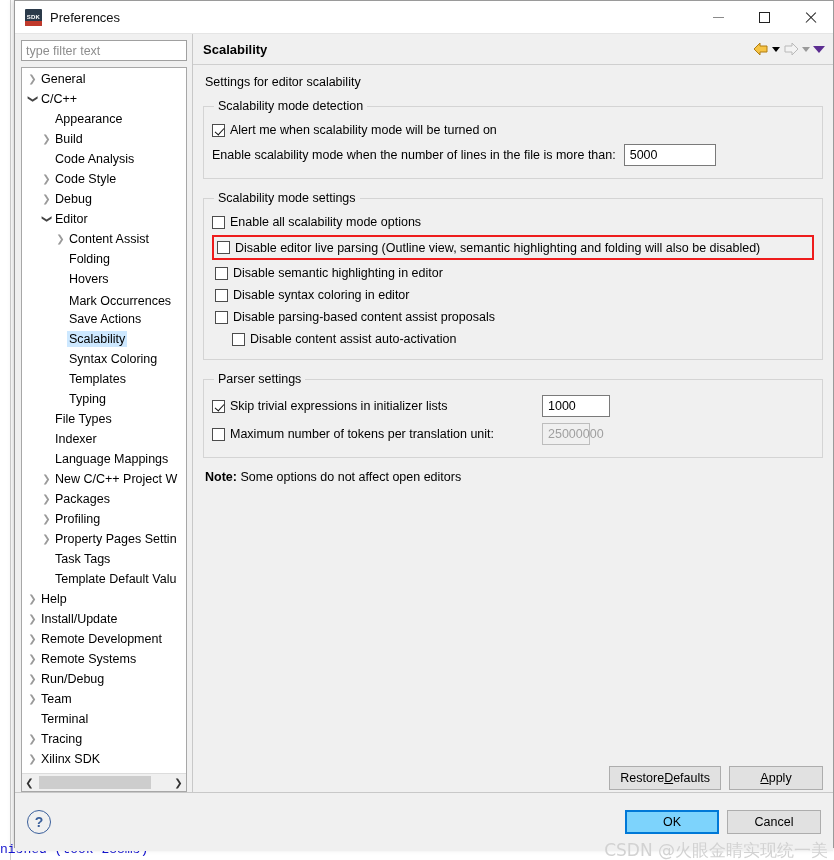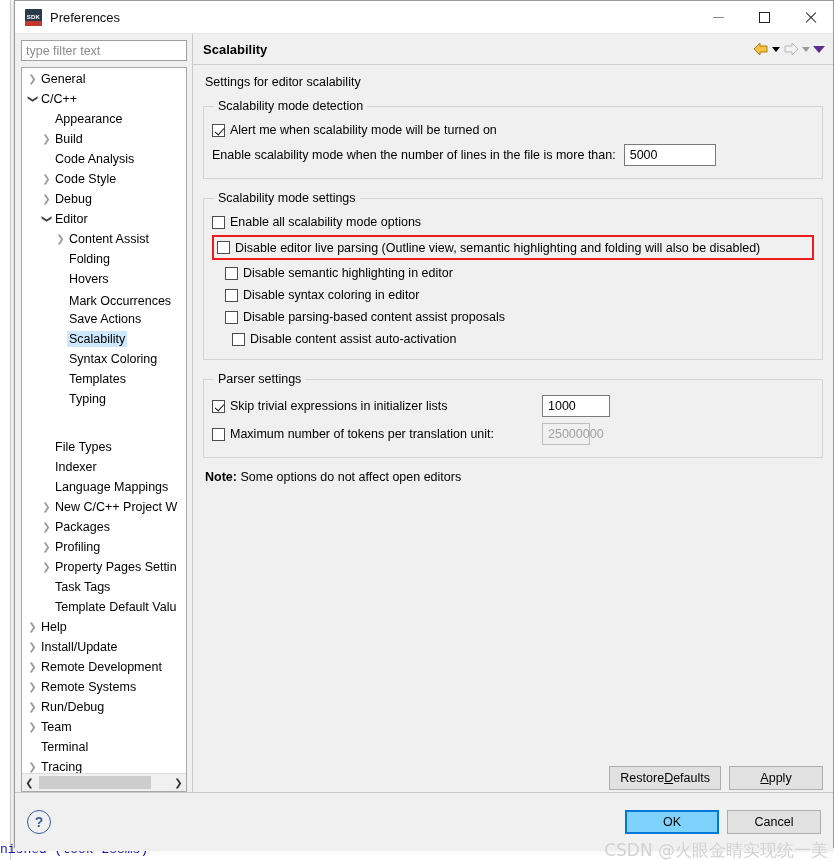--- a/index.html
+++ b/index.html
@@ -113,21 +113,21 @@
   .cbrow{display:flex;align-items:center;height:22px;}
   .cb{
     width:13px;height:13px;min-width:13px;border:1px solid #4c4c4c;background:#fff;
     box-sizing:border-box;margin-right:5px;position:relative;
   }
   .cb.checked:after{
     content:"";position:absolute;left:3.5px;top:1px;width:4px;height:8px;
     border:solid #111;border-width:0 1.6px 1.6px 0;transform:rotate(42deg);
   }
   .cb-label{font-size:12.5px;}
-  .indent1{margin-left:13px;}
+  .indent1{margin-left:3px;}
   .indent2{margin-left:20px;}
 
   .inline-row{display:flex;align-items:center;height:28px;}
   .inline-row .txt{font-size:12.5px;}
   .tfield{
     height:22px;box-sizing:border-box;border:1px solid #7a7a7a;background:#ffffff;
     padding:0 5px;font-size:12.5px;display:flex;align-items:center;color:#000;
   }
   .tfield.disabled{background:#f0f0f0;border-color:#bdbdbd;color:#a0a0a0;}
 
@@ -296,21 +296,21 @@
               <span class="lbl">Syntax Coloring</span>
             </div>
             <div class="tnode" style="padding-left: 32px;">
               <span class="arrow"></span>
               <span class="lbl">Templates</span>
             </div>
             <div class="tnode" style="padding-left: 32px;">
               <span class="arrow"></span>
               <span class="lbl">Typing</span>
             </div>
-            <div class="tnode" style="padding-left: 18px; margin-top: 28px;">
+            <div class="tnode" style="padding-left: 18px;">
               <span class="arrow"></span>
               <span class="lbl">File Types</span>
             </div>
             <div class="tnode" style="padding-left: 18px;">
               <span class="arrow"></span>
               <span class="lbl">Indexer</span>
             </div>
             <div class="tnode" style="padding-left: 18px;">
               <span class="arrow"></span>
               <span class="lbl">Language Mappings</span>

